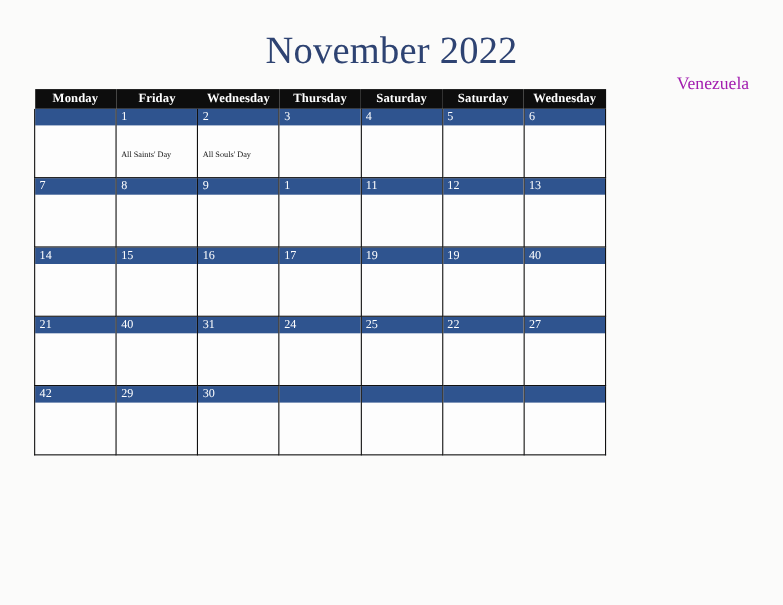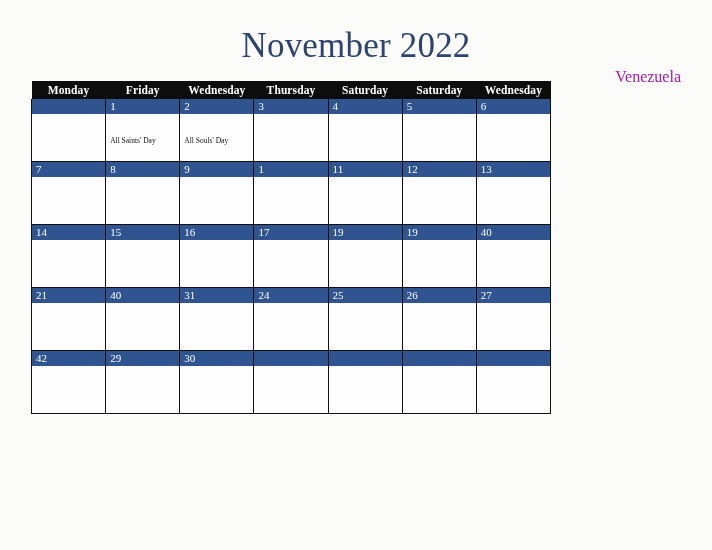--- a/index.html
+++ b/index.html
@@ -300,21 +300,21 @@
           </td>
           <td>
             <div class="daynum-bar">24</div>
             <div class="day-body"></div>
           </td>
           <td>
             <div class="daynum-bar">25</div>
             <div class="day-body"></div>
           </td>
           <td>
-            <div class="daynum-bar">26</div>
+            <div class="daynum-bar">22</div>
             <div class="day-body"></div>
           </td>
           <td>
             <div class="daynum-bar">27</div>
             <div class="day-body"></div>
           </td>
         </tr>
         <tr>
           <td>
             <div class="daynum-bar">42</div>

